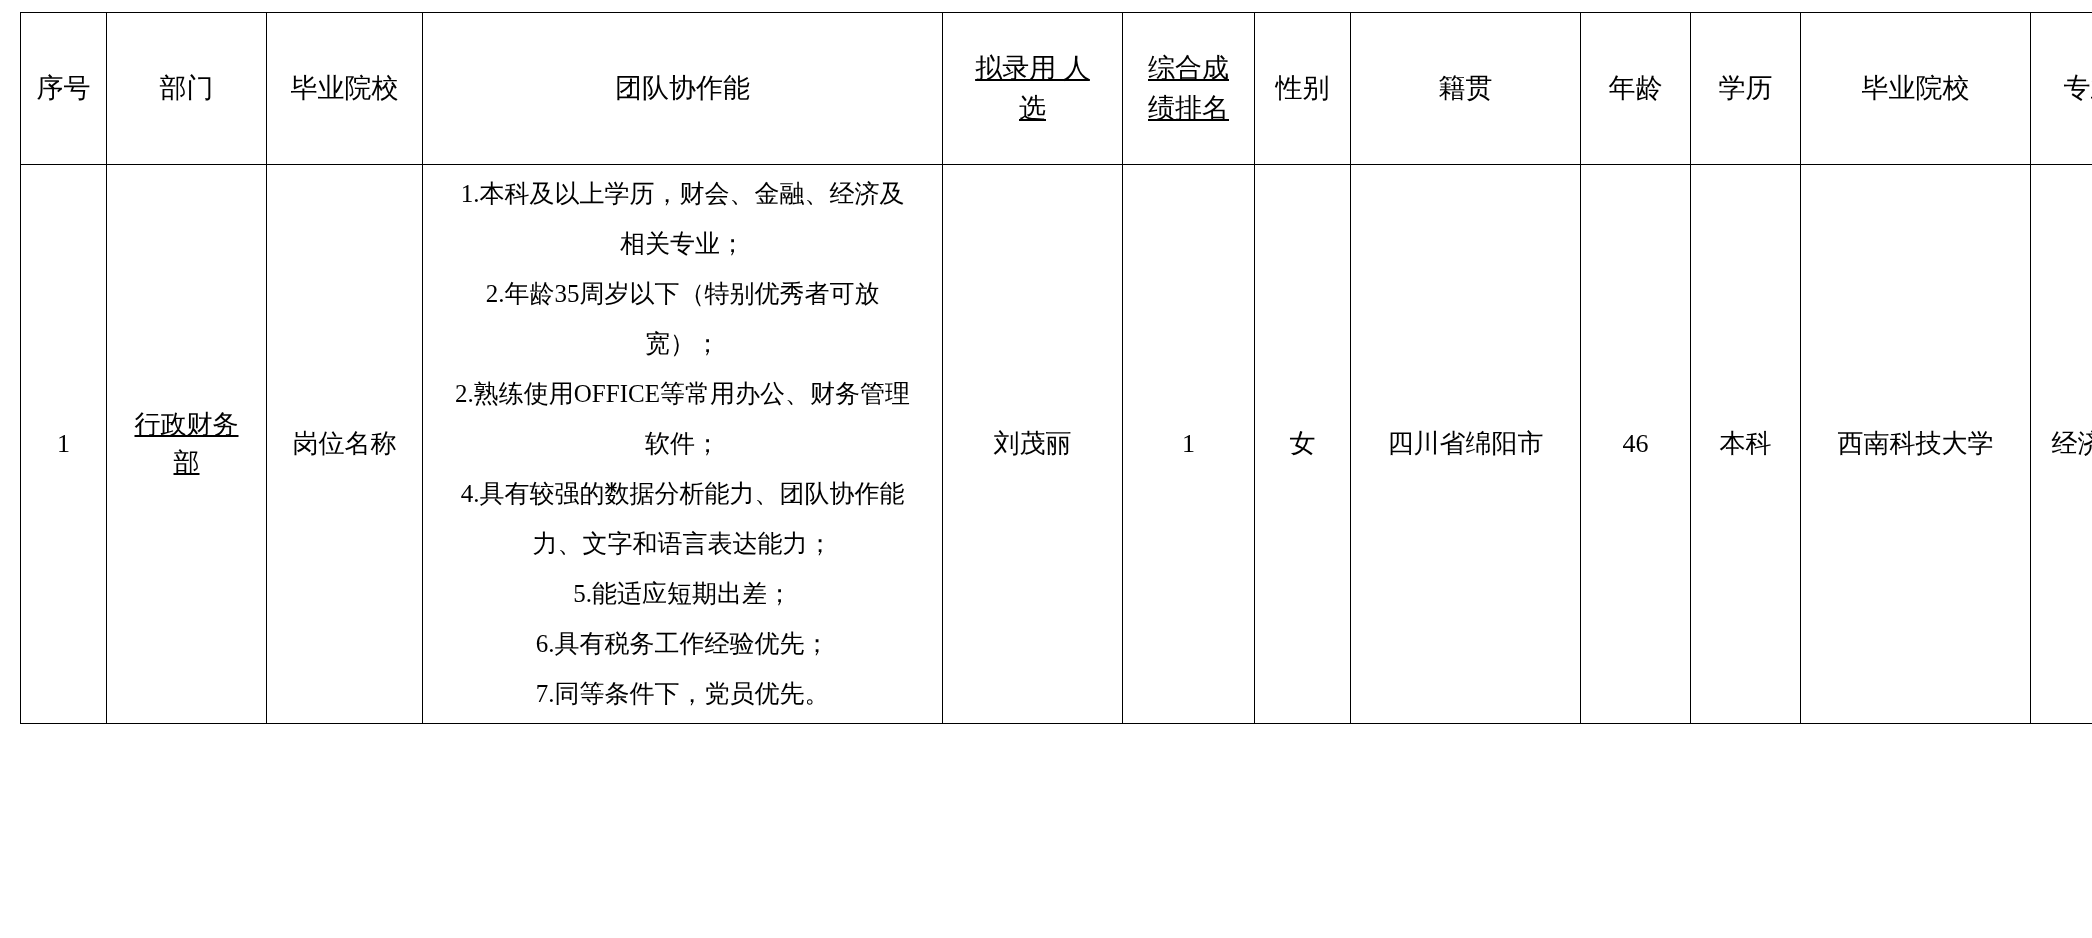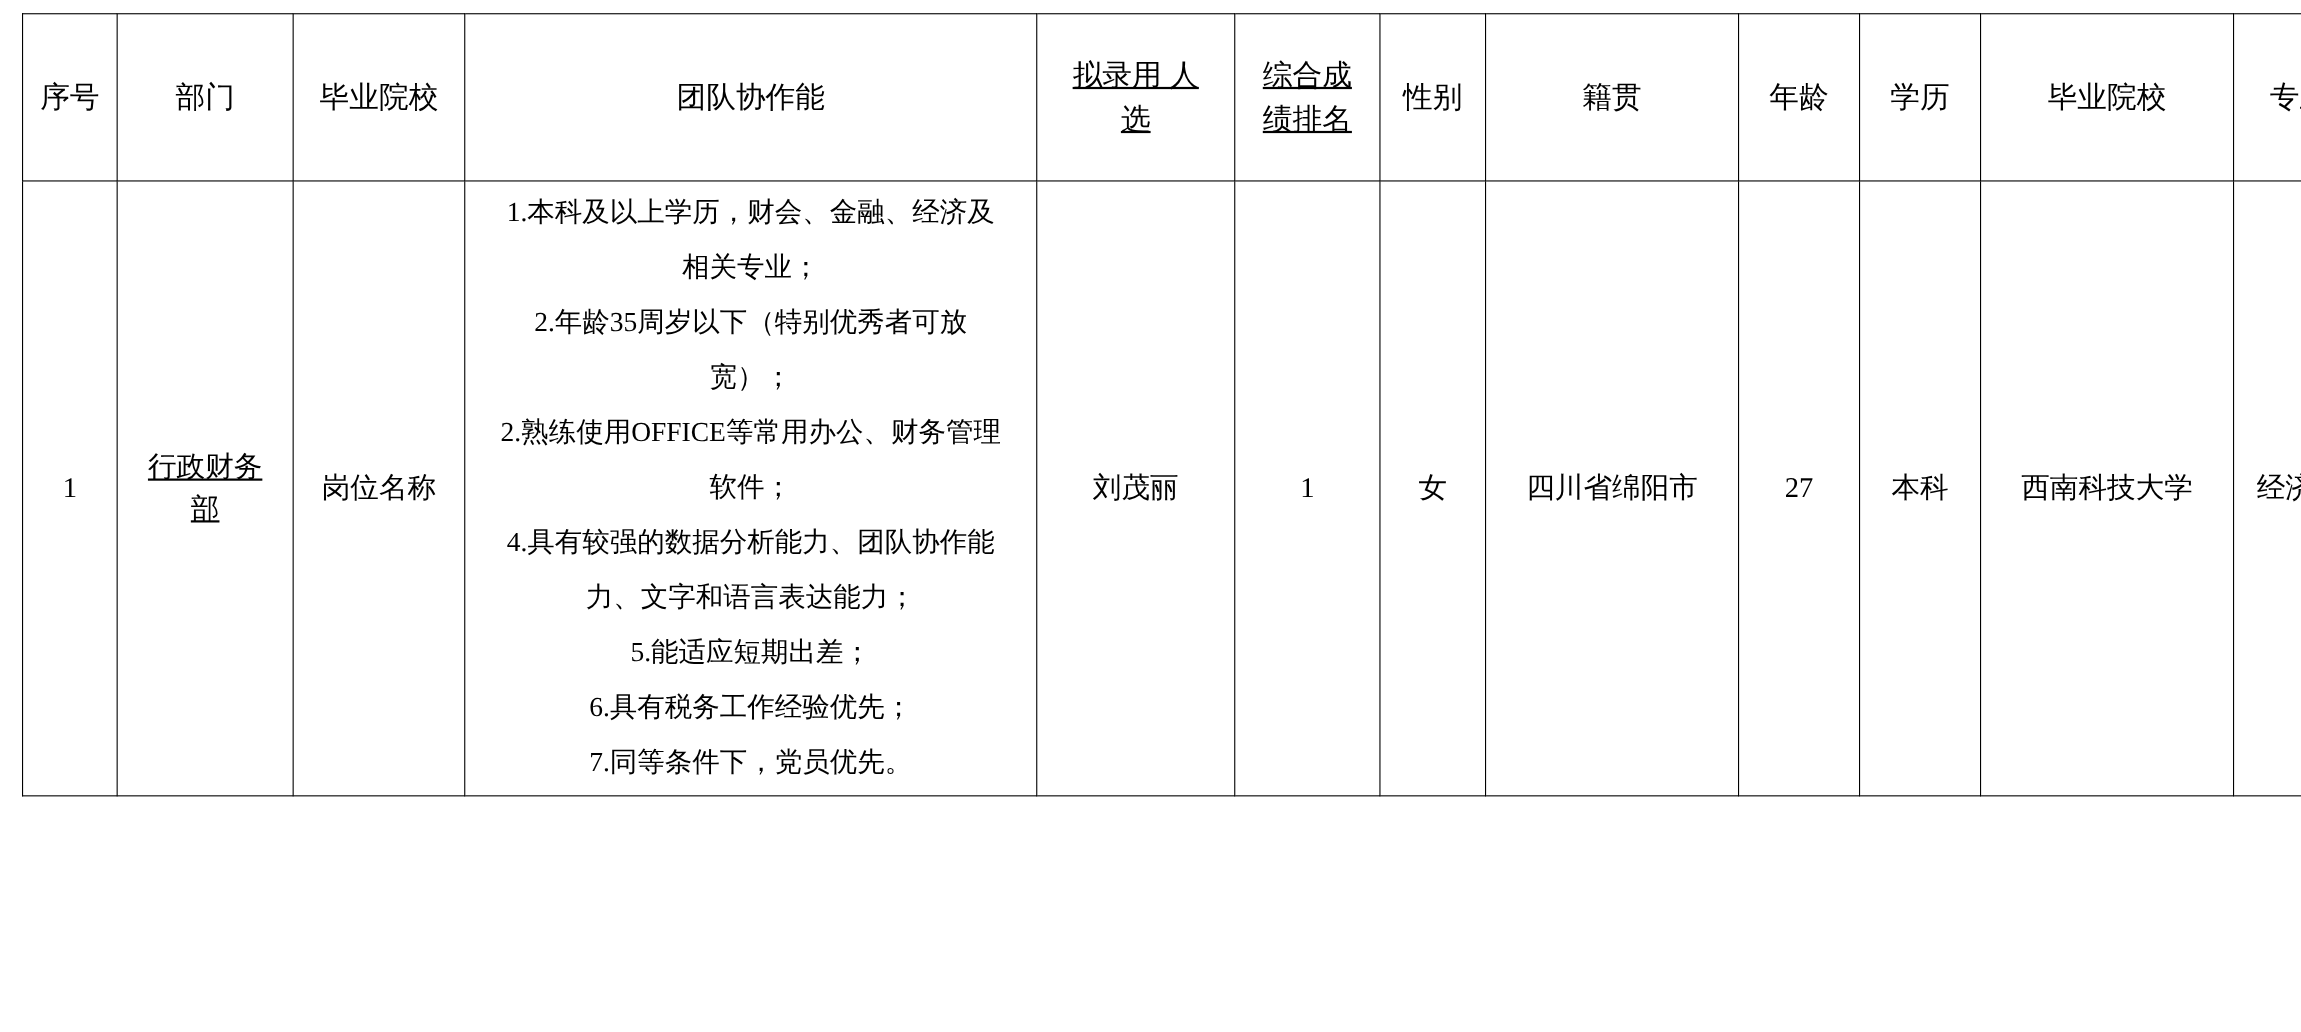--- a/index.html
+++ b/index.html
@@ -134,20 +134,20 @@
           <span class="req-line">4.具有较强的数据分析能力、团队协作能</span>
           <span class="req-line">力、文字和语言表达能力；</span>
           <span class="req-line">5.能适应短期出差；</span>
           <span class="req-line">6.具有税务工作经验优先；</span>
           <span class="req-line">7.同等条件下，党员优先。</span>
         </td>
         <td>刘茂丽</td>
         <td>1</td>
         <td>女</td>
         <td>四川省绵阳市</td>
-        <td>27</td>
+        <td>46</td>
         <td>本科</td>
         <td>西南科技大学</td>
         <td>经济学</td>
       </tr>
     </tbody>
   </table>
 </div>
 
 </body></html>

